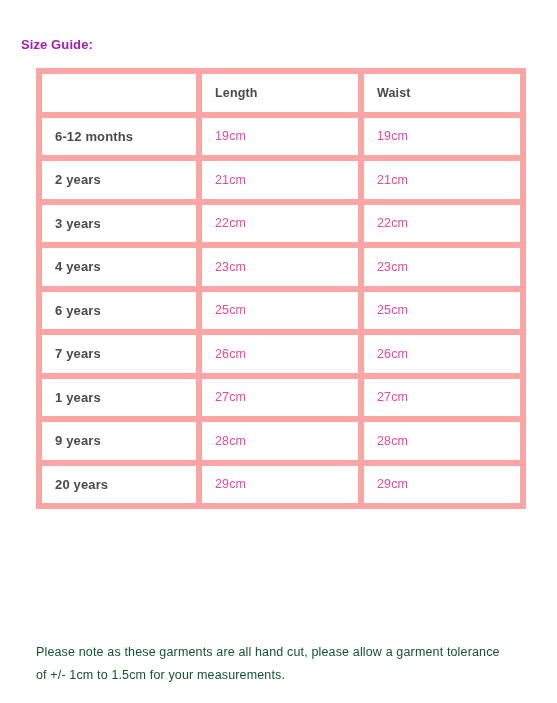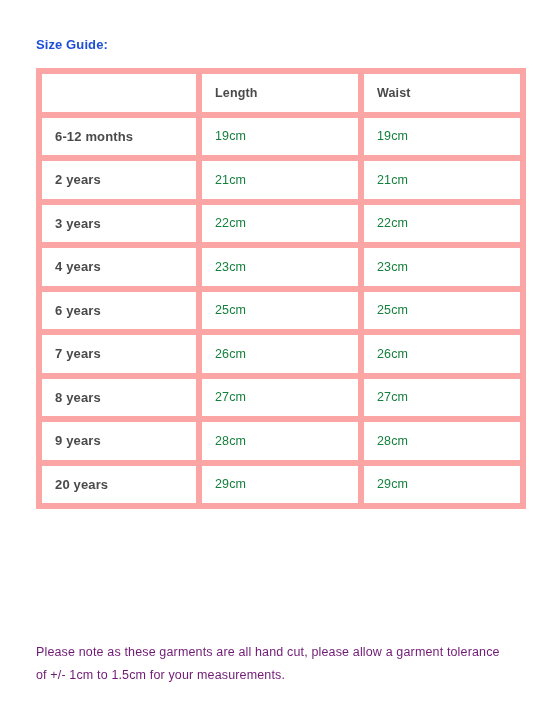--- a/index.html
+++ b/index.html
@@ -17,25 +17,25 @@
 
   .page {
     position: relative;
     width: 557px;
     height: 703px;
     box-sizing: border-box;
   }
 
   .heading {
     position: absolute;
-    left: 36px;
+    left: 21px;
     top: 37px;
     font-size: 13px;
     font-weight: bold;
-    color: #1d4ed8;
+    color: #a21caf;
     letter-spacing: 0.1px;
     line-height: 16px;
   }
 
   .size-table {
     position: absolute;
     left: 36px;
     top: 68px;
     width: 484px;
     border-collapse: collapse;
@@ -65,32 +65,32 @@
     font-size: 12.5px;
   }
 
   .size-table tbody .cell-label {
     color: #4a4a4a;
     font-weight: bold;
     font-size: 13px;
   }
 
   .size-table tbody .cell-value {
-    color: #15803d;
+    color: #ec4899;
     font-weight: normal;
     font-size: 12.5px;
   }
 
   .note {
     position: absolute;
     left: 36px;
     top: 641px;
     width: 470px;
     font-size: 12.5px;
-    color: #701a75;
+    color: #14532d;
     line-height: 23px;
     letter-spacing: 0.15px;
   }
 </style>
 </head>
 <body>
 
 <div class="page">
 
   <div class="heading">Size Guide:</div>
@@ -133,21 +133,21 @@
         <td class="cell-label">6 years</td>
         <td class="cell-value">25cm</td>
         <td class="cell-value">25cm</td>
       </tr>
       <tr>
         <td class="cell-label">7 years</td>
         <td class="cell-value">26cm</td>
         <td class="cell-value">26cm</td>
       </tr>
       <tr>
-        <td class="cell-label">8 years</td>
+        <td class="cell-label">1 years</td>
         <td class="cell-value">27cm</td>
         <td class="cell-value">27cm</td>
       </tr>
       <tr>
         <td class="cell-label">9 years</td>
         <td class="cell-value">28cm</td>
         <td class="cell-value">28cm</td>
       </tr>
       <tr>
         <td class="cell-label">20 years</td>

